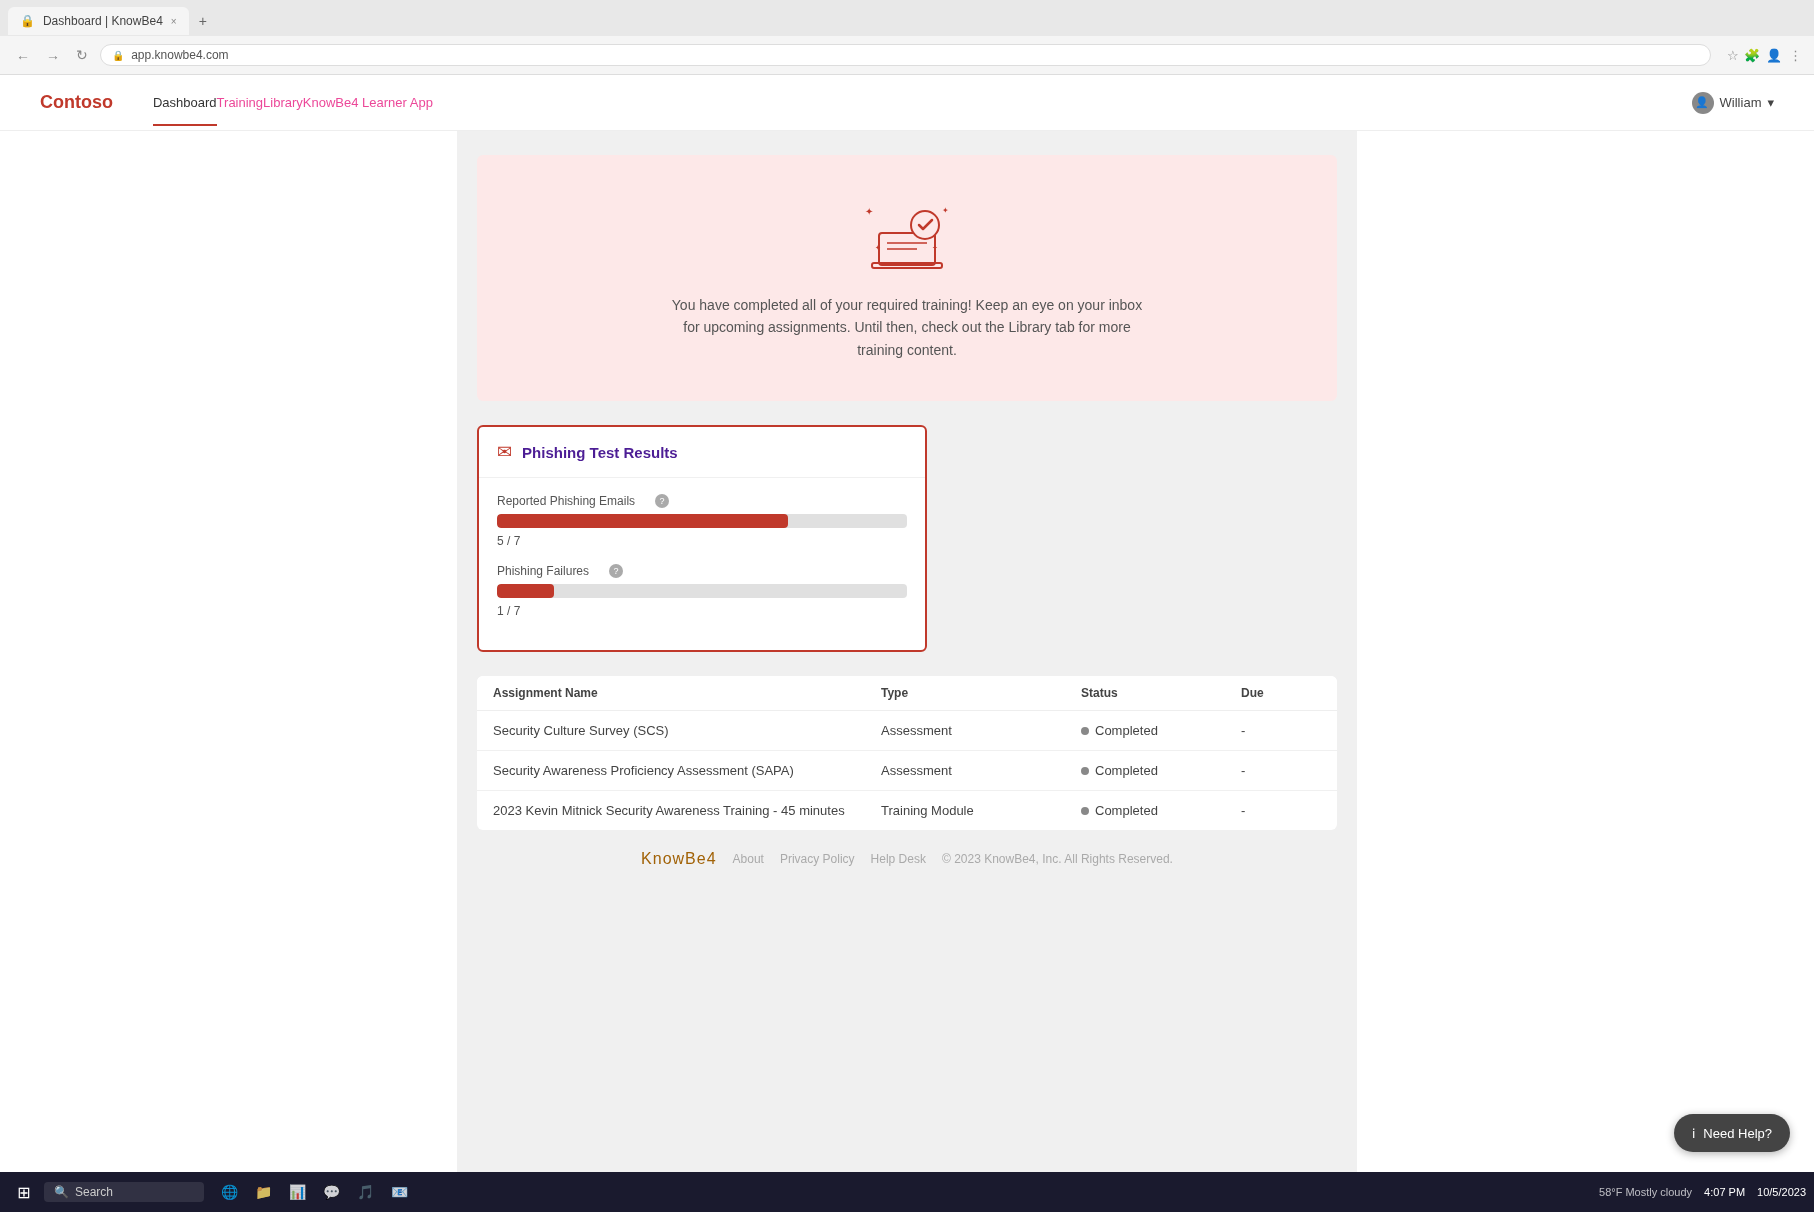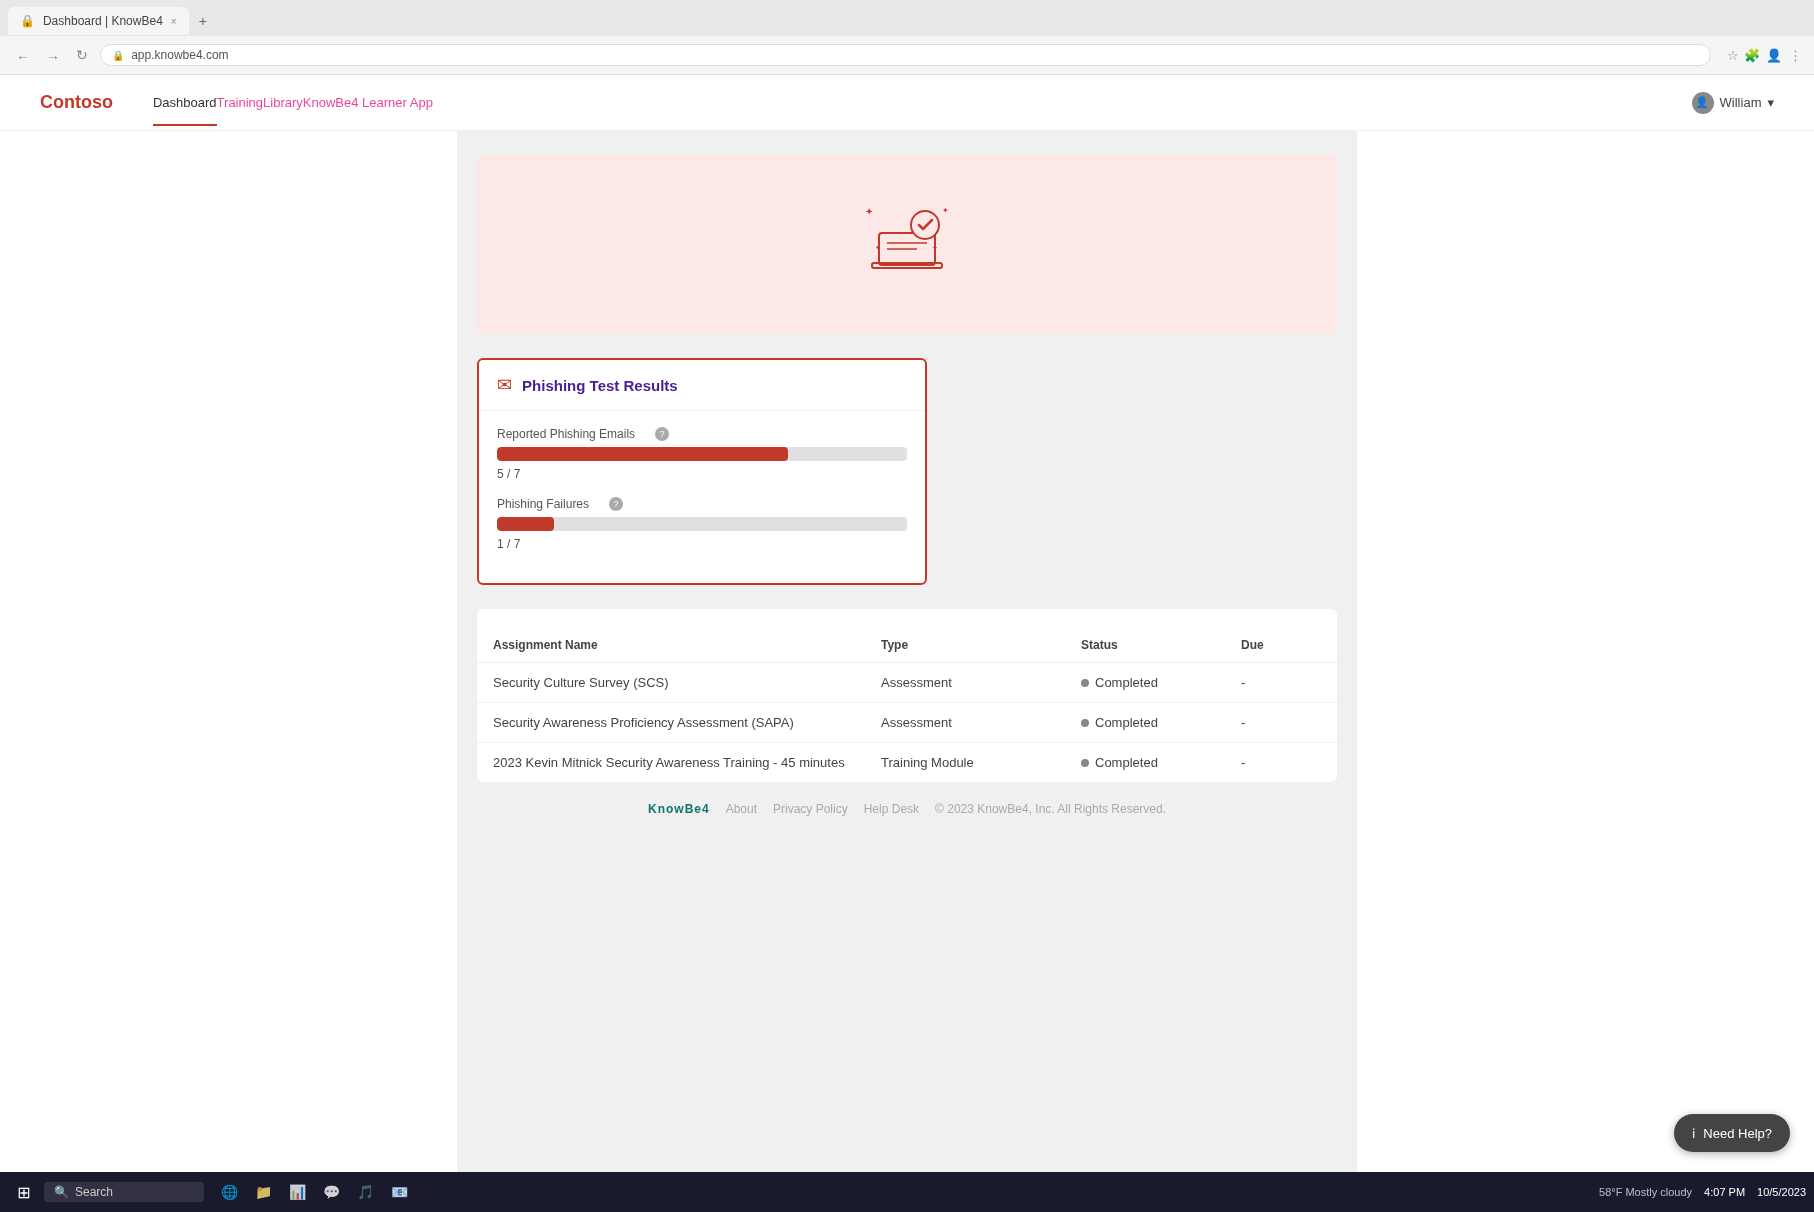--- a/index.html
+++ b/index.html
@@ -254,21 +254,20 @@
       background: white;
       border-radius: 6px;
       overflow: hidden;
     }
     .table-header {
       display: grid;
       grid-template-columns: 1fr 200px 160px 80px;
       padding: 10px 16px;
       background: white;
       border-bottom: 1px solid #eee;
-      margin-top: 19px;
     }
     .th {
       font-size: 12px;
       font-weight: 600;
       color: #444;
     }
     .table-row {
       display: grid;
       grid-template-columns: 1fr 200px 160px 80px;
       padding: 12px 16px;
@@ -303,23 +302,23 @@
       padding: 20px;
       color: #aaa;
       font-size: 12px;
       display: flex;
       align-items: center;
       justify-content: center;
       gap: 16px;
       background: #f0f0f0;
     }
     .footer-logo {
-      font-size: 12px;
-      font-weight: 700;
-      color: #0f766e;
+      font-size: 16px;
+      font-weight: 400;
+      color: #a16207;
       letter-spacing: 1px;
     }
     .footer-link {
       color: #aaa;
       text-decoration: none;
       cursor: pointer;
     }
 
     
     .need-help-btn {
@@ -460,20 +459,21 @@
           <rect x="22" y="38" width="56" height="32" rx="3" stroke="#c0392b" stroke-width="2" fill="none"></rect>
           <rect x="15" y="68" width="70" height="5" rx="2" stroke="#c0392b" stroke-width="2" fill="none"></rect>
 
           <line x1="30" y1="48" x2="70" y2="48" stroke="#c0392b" stroke-width="1.5"></line>
           <line x1="30" y1="54" x2="60" y2="54" stroke="#c0392b" stroke-width="1.5"></line>
 
           <circle cx="68" cy="30" r="14" fill="#fde8e8" stroke="#c0392b" stroke-width="2"></circle>
           <polyline points="62,30 66,34 75,25" stroke="#c0392b" stroke-width="2.5" fill="none" stroke-linecap="round" stroke-linejoin="round"></polyline>
         </svg>
       </div>
+      <p class="hero-text">You have completed all of your required training! Keep an eye on your inbox for upcoming assignments. Until then, check out the Library tab for more training content.</p>
     </div>
 
     <div class="phishing-card">
       <div class="phishing-card-header">
         <span class="phishing-icon">✉</span>
         <span class="phishing-title">Phishing Test Results</span>
       </div>
       <div class="phishing-body">
         <div class="metric-label">
           <span>Reported Phishing Emails</span>

